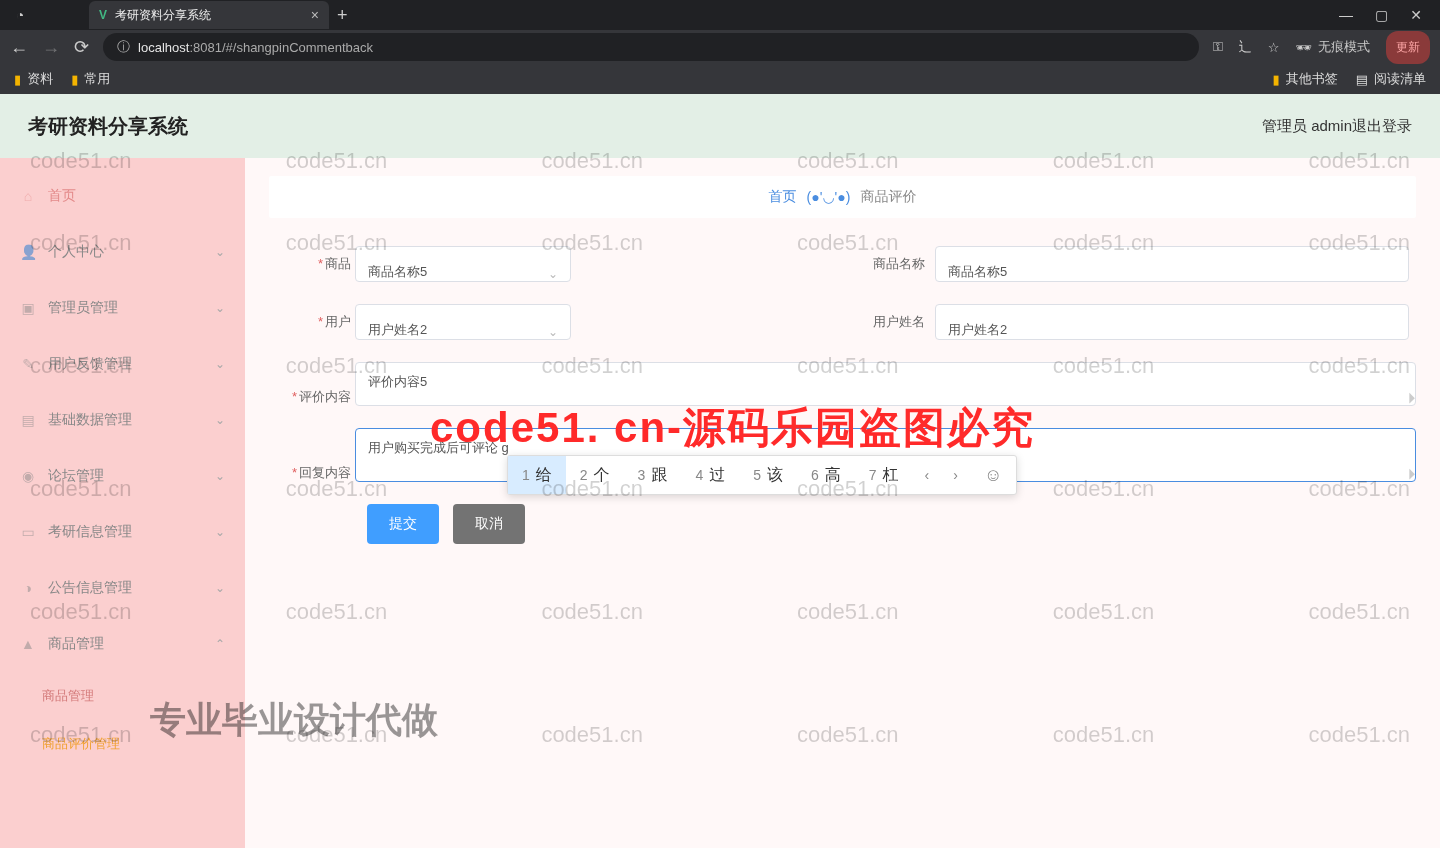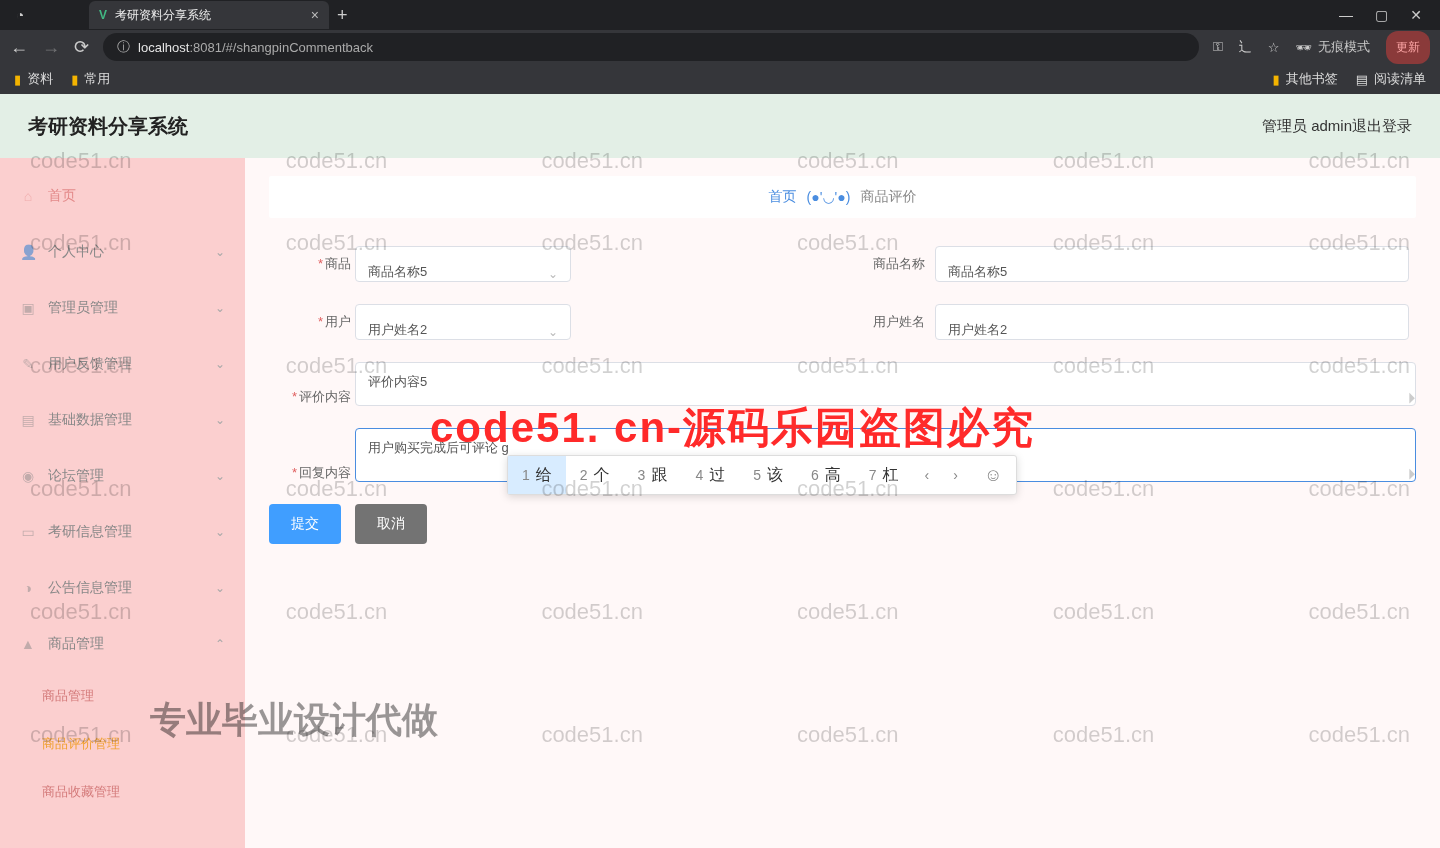--- a/index.html
+++ b/index.html
@@ -54,21 +54,21 @@
 .form-select { width: 216px; justify-content: space-between; }
 .form-select .arrow { color: #bbb; font-size: 12px; }
 .right-col { margin-left: 280px; display: flex; align-items: center; gap: 10px; }
 .right-col .form-label { width: 70px; }
 .right-col .form-input { width: 474px; }
 
 .textarea-box { flex: 1; min-height: 44px; border: 1px solid #dcdfe6; border-radius: 4px; background: #fff; padding: 10px 12px; color: #555; font-size: 13px; position: relative; }
 .textarea-box.active { border-color: #4a8de0; height: 54px; }
 .resize-handle { position: absolute; right: 2px; bottom: 2px; color: #ccc; font-size: 10px; transform: rotate(-45deg); }
 
-.btn-row { display: flex; gap: 14px; margin-top: 10px; }
+.btn-row { display: flex; gap: 14px; margin-left: 98px; margin-top: 10px; }
 .btn { height: 40px; padding: 0 22px; border-radius: 4px; display: flex; align-items: center; justify-content: center; font-size: 14px; color: #fff; cursor: pointer; }
 .btn-primary { background: #409eff; }
 .btn-success { background: #737373; }
 
 
 .ime-bar { position: absolute; background: #fff; border: 1px solid #ddd; box-shadow: 0 2px 8px rgba(0,0,0,0.15); height: 40px; display: flex; align-items: center; border-radius: 3px; }
 .ime-cand { padding: 0 14px; height: 100%; display: flex; align-items: center; gap: 6px; font-size: 16px; color: #333; }
 .ime-cand.sel { background: #d8ecff; }
 .ime-cand .num { color: #888; font-size: 14px; }
 .ime-nav { padding: 0 12px; color: #888; font-size: 14px; }
@@ -189,21 +189,20 @@
         <span>公告信息管理</span>
         <span class="chev">⌄</span>
       </div>
     <div class="menu-item">
         <span class="menu-icon">▲</span>
         <span>商品管理</span>
         <span class="chev">⌃</span>
       </div>
     <div class="sub-item">商品管理</div>
     <div class="sub-item sel">商品评价管理</div>
-    <div class="sub-item">商品收藏管理</div>
   </div>
 
   <div class="content">
     <div class="breadcrumb">
       <span class="home-link">首页</span>
       <span class="face">(●'◡'●)</span>
       <span>商品评价</span>
     </div>
 
     <div class="form-row">

